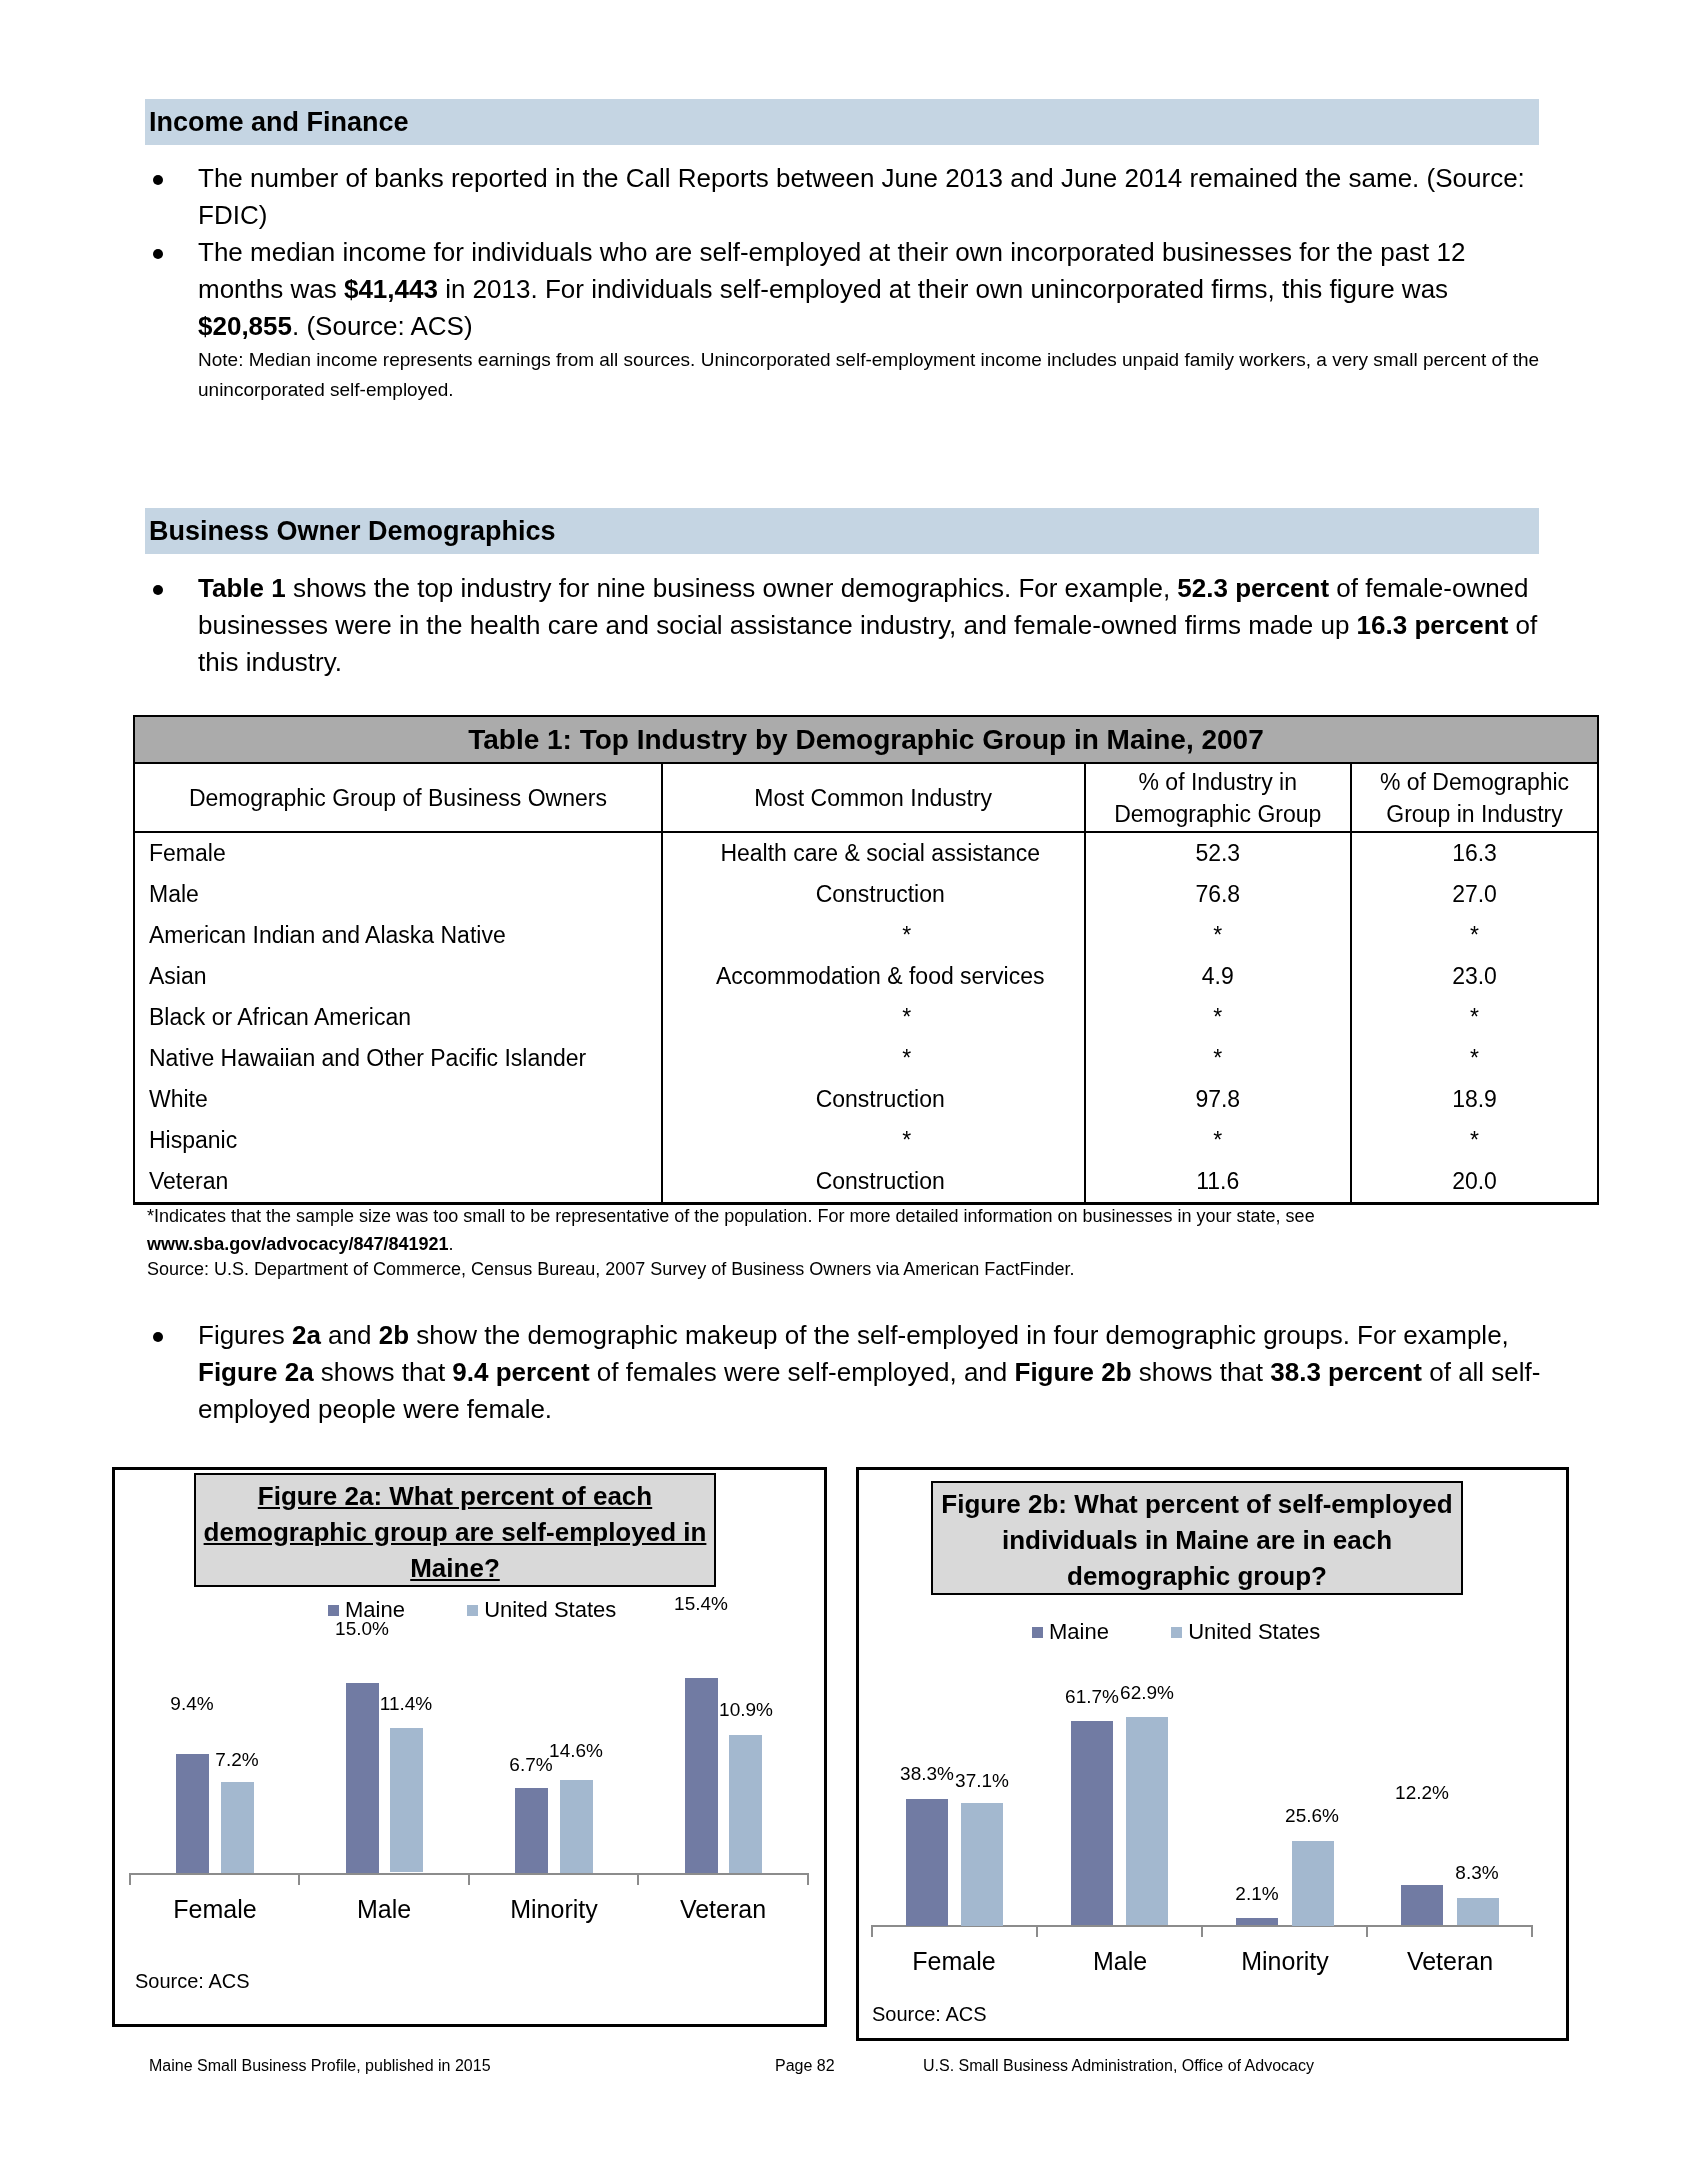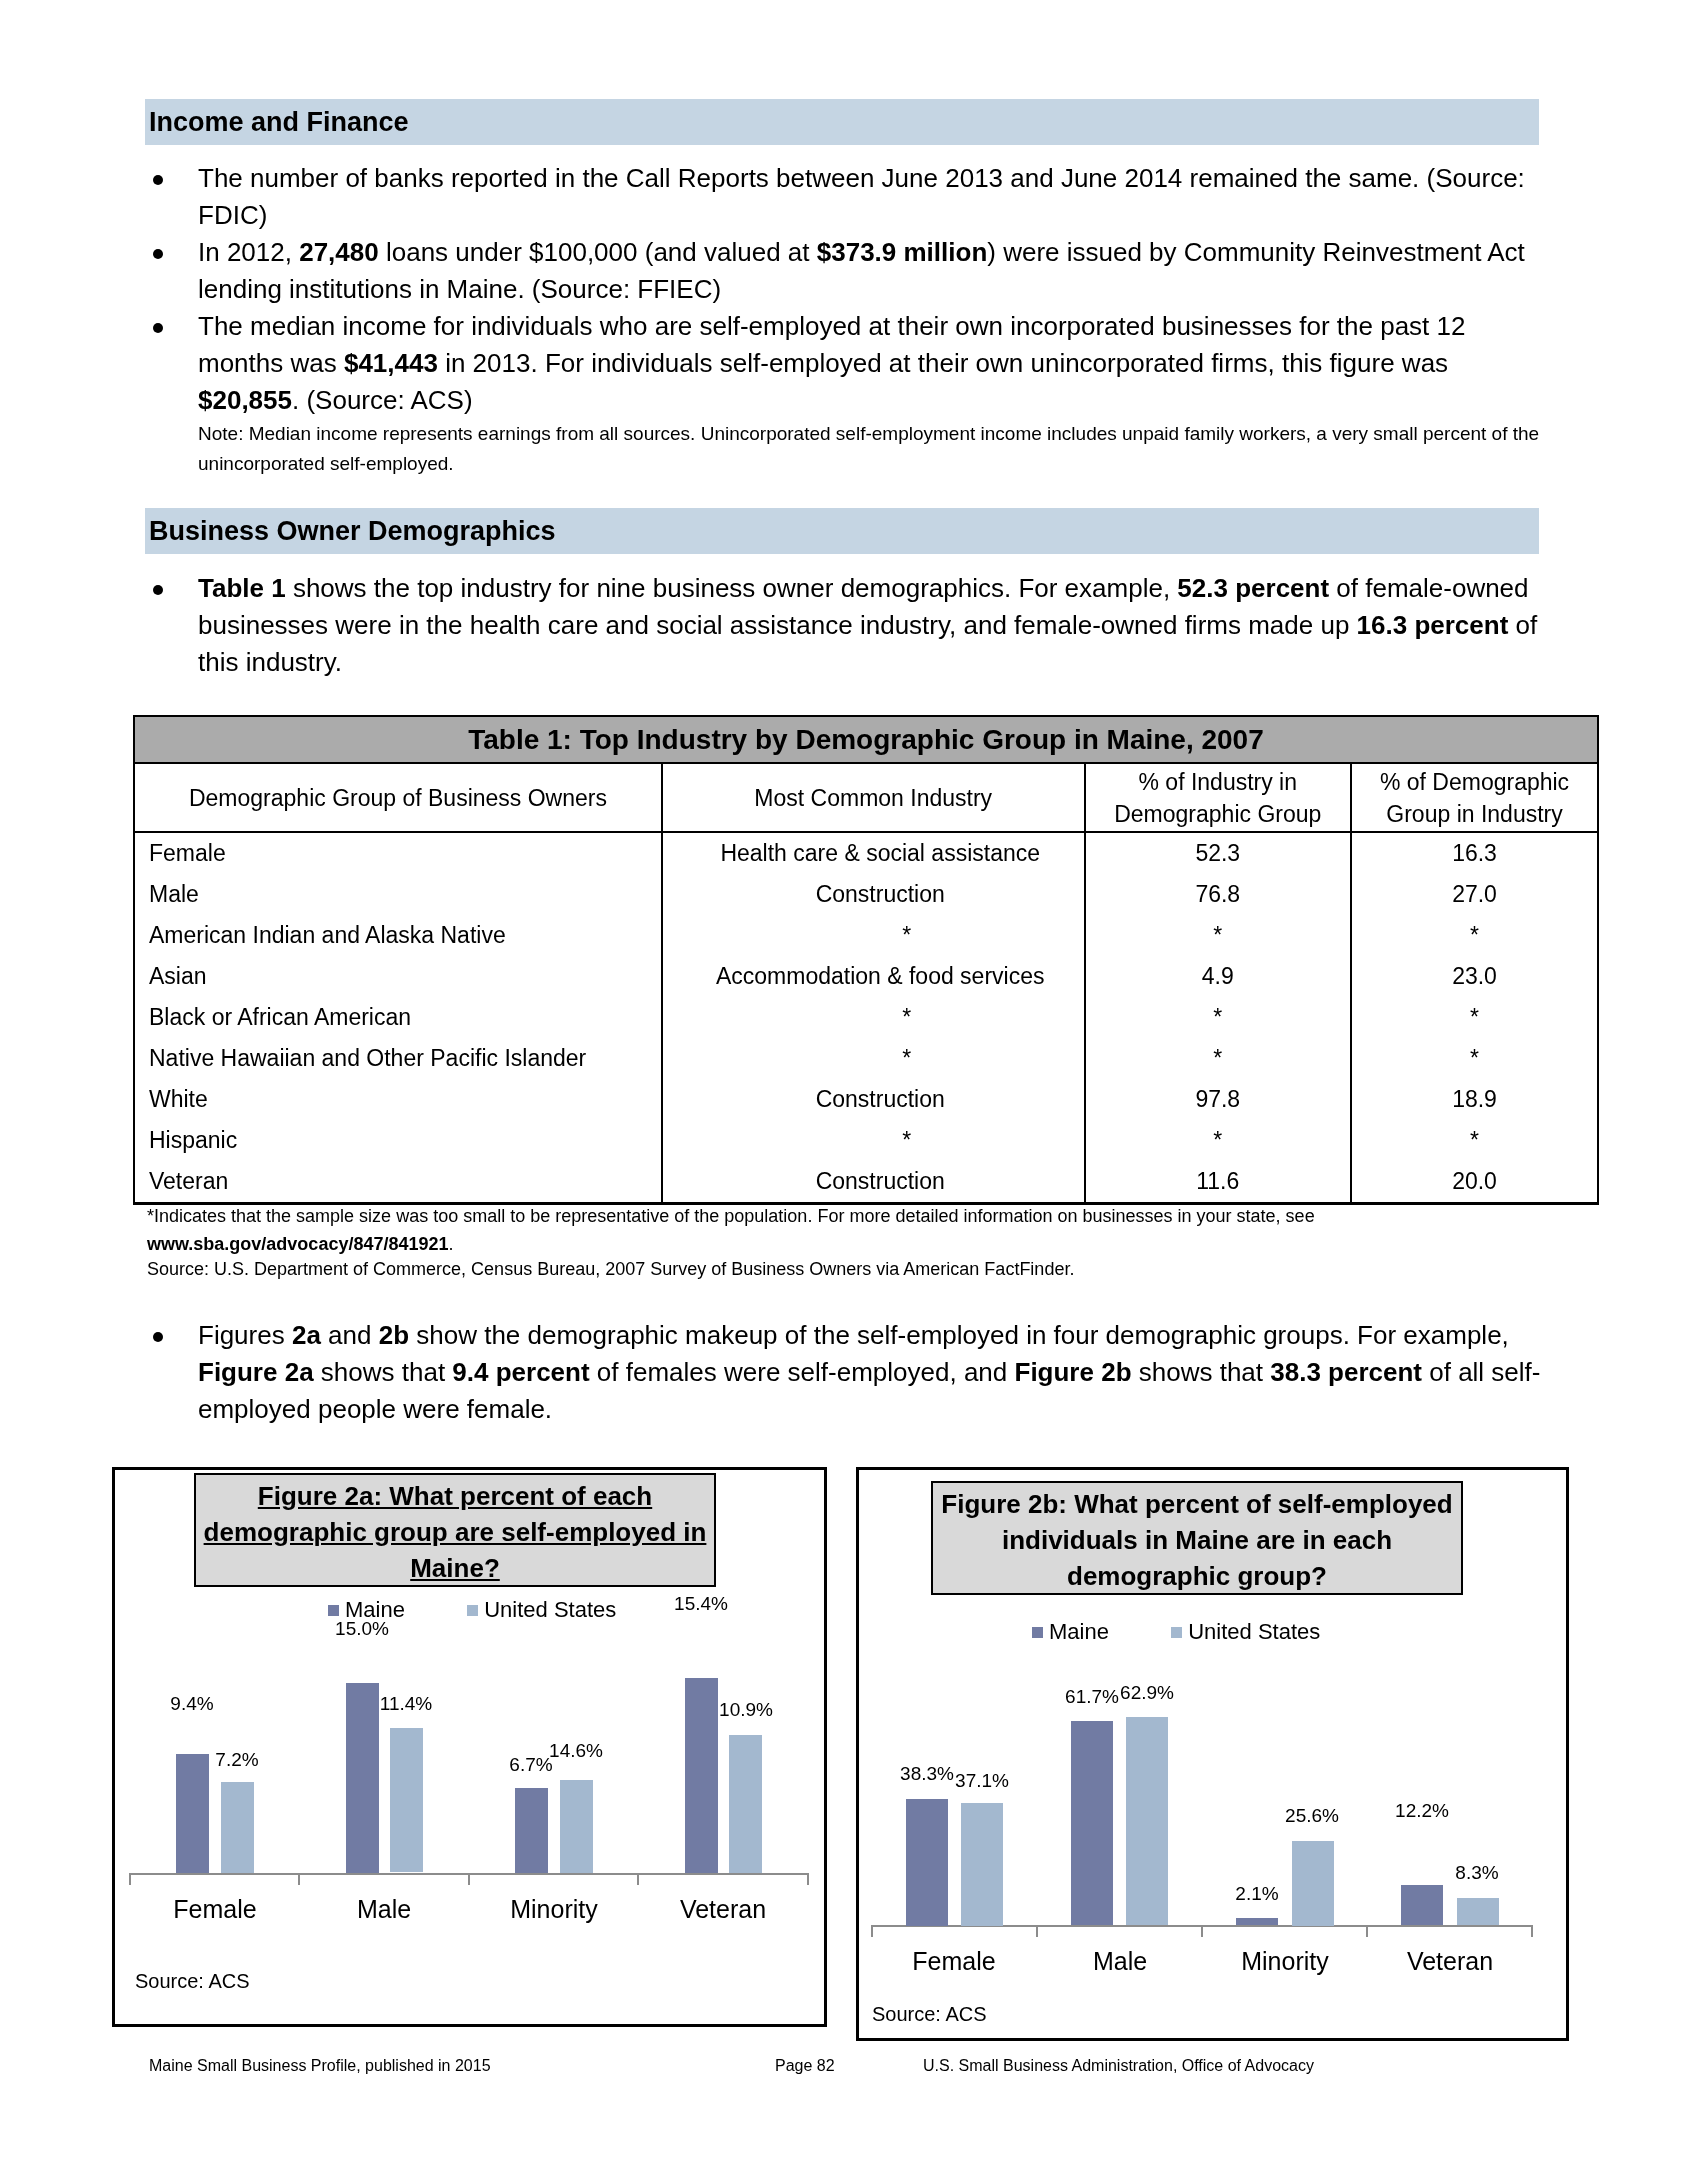--- a/index.html
+++ b/index.html
@@ -38,21 +38,20 @@
 </style>
 </head>
 <body>
 
 <div class="section-bar" style="top:99px;">
   <span>Income and Finance</span>
 </div>
 
 <div class="bullets" style="top:160px;">
   <div class="bullet"><span class="dot"></span><span><span>The number of banks reported in the Call Reports between June 2013 and June 2014 remained the same. (Source: FDIC)</span></span></div>
-  <div class="bullet"><span class="dot"></span><span><span>In 2012, </span><b>27,480</b><span> loans under $100,000 (and valued at </span><b>$373.9 million</b><span>) were issued by Community Reinvestment Act lending institutions in Maine. (Source: FFIEC)</span></span></div>
   <div class="bullet"><span class="dot"></span><span><span>The median income for individuals who are self-employed at their own incorporated businesses for the past 12 months was </span><b>$41,443</b><span> in 2013. For individuals self-employed at their own unincorporated firms, this figure was </span><b>$20,855</b><span>.  (Source: ACS)</span></span></div>
   <div class="note">Note: Median income represents earnings from all sources. Unincorporated self-employment income includes unpaid family workers, a very small percent of the unincorporated self-employed.</div>
 </div>
 
 <div class="section-bar" style="top:508px;">
   <span>Business Owner Demographics</span>
 </div>
 
 <div class="bullets" style="top:570px;">
   <div class="bullet"><span class="dot"></span><span><b>Table 1</b><span> shows the top industry for nine business owner demographics. For example, </span><b>52.3 percent</b><span> of female-owned businesses were in the health care and social assistance industry, and female-owned firms made up </span><b>16.3 percent</b><span> of this industry.</span></span></div>
@@ -205,21 +204,21 @@
       <div class="val" style="left: 233px; top: 216px;">61.7%</div>
       <div class="bar us" style="left: 267px; top: 247px; width: 42px; height: 208px;"></div>
       <div class="val" style="left: 288px; top: 212px;">62.9%</div>
       <div class="cat" style="left: 426px; top: 477px;">Minority</div>
       <div class="bar maine" style="left: 377px; top: 448px; width: 42px; height: 7px;"></div>
       <div class="val" style="left: 398px; top: 413px;">2.1%</div>
       <div class="bar us" style="left: 433px; top: 371px; width: 42px; height: 85px;"></div>
       <div class="val" style="left: 453px; top: 335px;">25.6%</div>
       <div class="cat" style="left: 591px; top: 477px;">Veteran</div>
       <div class="bar maine" style="left: 542px; top: 415px; width: 42px; height: 40px;"></div>
-      <div class="val" style="left: 563px; top: 330px;">12.2%</div>
+      <div class="val" style="left: 563px; top: 312px;">12.2%</div>
       <div class="bar us" style="left: 598px; top: 428px; width: 42px; height: 27.4px;"></div>
       <div class="val" style="left: 618px; top: 392px;">8.3%</div>
     </div>
   <div class="src" style="left:13px; top:533px;">Source: ACS</div>
 </div>
 
 <div class="footer" style="left:149px;">Maine Small Business Profile, published in 2015</div>
 <div class="footer" style="left:775px;">Page 82</div>
 <div class="footer" style="left:923px;">U.S. Small Business Administration, Office of Advocacy</div>
 

